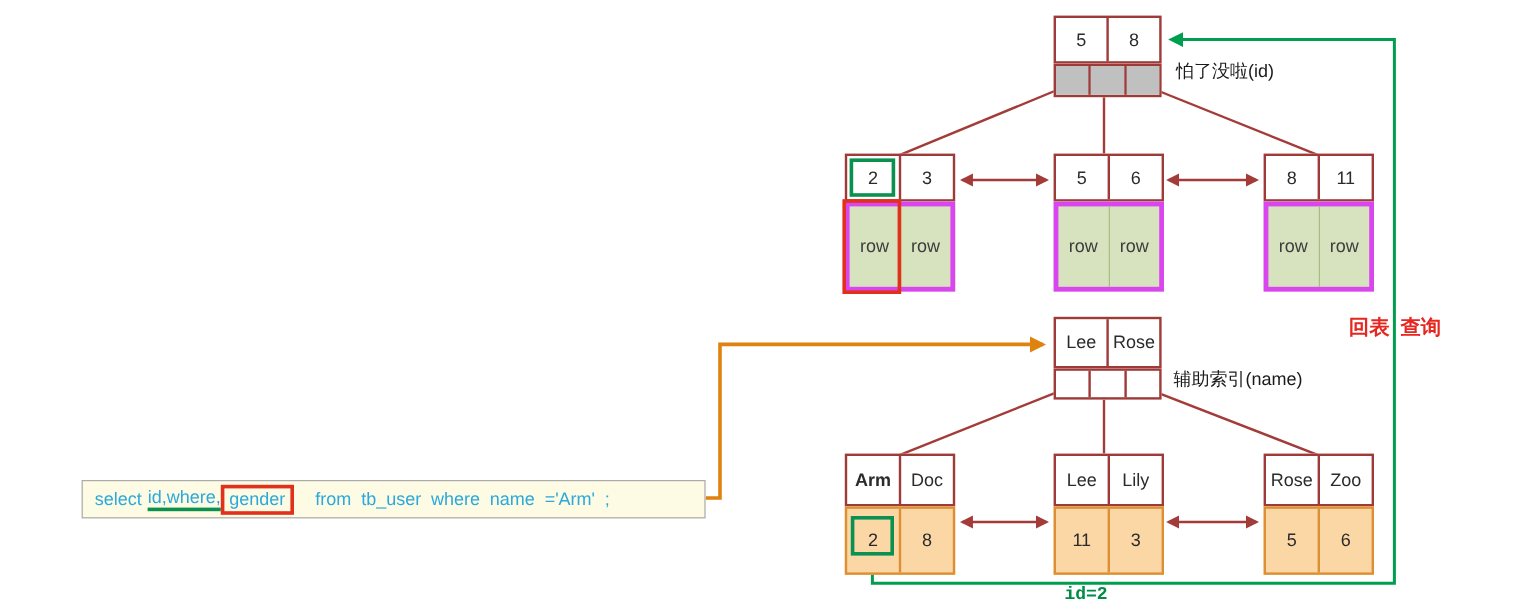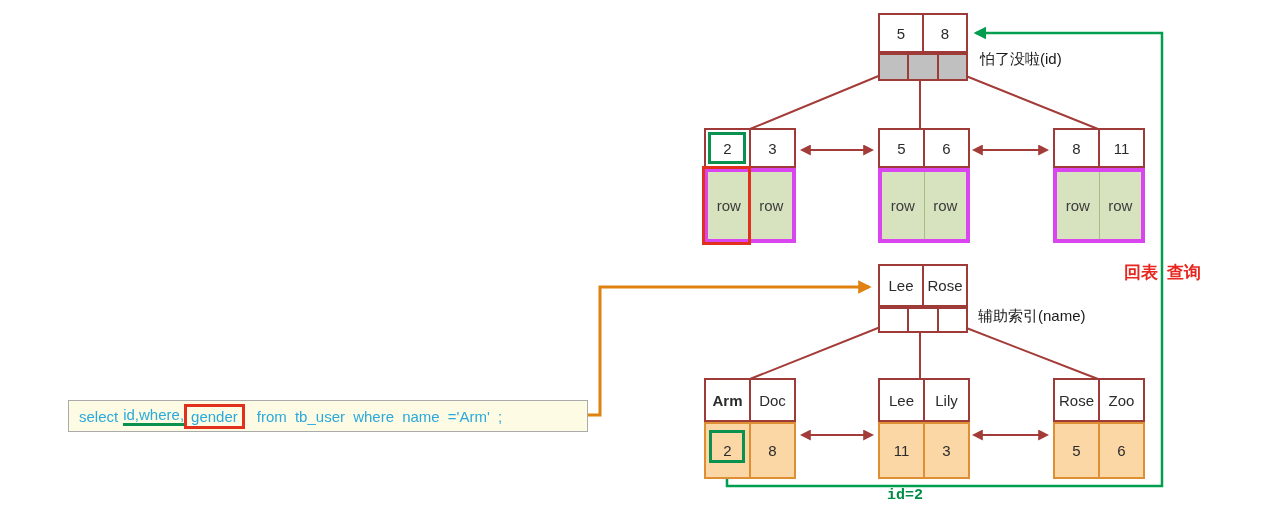--- a/index.html
+++ b/index.html
@@ -38,22 +38,22 @@
   .hl.green{border:3px solid #0a9150;}
   .hl.red{border:3px solid #e1301b;}
 
   
   .sqlbox{position:absolute;left:68px;top:400px;width:520px;height:32px;
     background:#fdfbe3;border:1px solid #ababab;box-sizing:border-box;
     display:flex;align-items:center;padding-left:10px;
     font-size:15px;color:#2ba9dc;word-spacing:4px;white-space:nowrap;}
   .sqlbox .seg{display:inline-block;}
   .sqlbox .u{border-bottom:3px solid #0a9150;margin-left:5px;padding-bottom:0px;}
-  .sqlbox .boxed{border:3px solid #e1301b;padding:1px 4px;margin-right:10px;}
-  .sqlbox .rest{margin-left:2px;}
+  .sqlbox .boxed{border:3px solid #e1301b;padding:1px 4px;margin-right:0;}
+  .sqlbox .rest{margin-left:18px;}
 
   svg.overlay{position:absolute;left:0;top:0;pointer-events:none;}
 </style>
 </head>
 <body>
 
 <div id="canvas">
 
   <svg class="overlay" width="1261" height="513" viewBox="0 0 1261 513">
     <defs>

